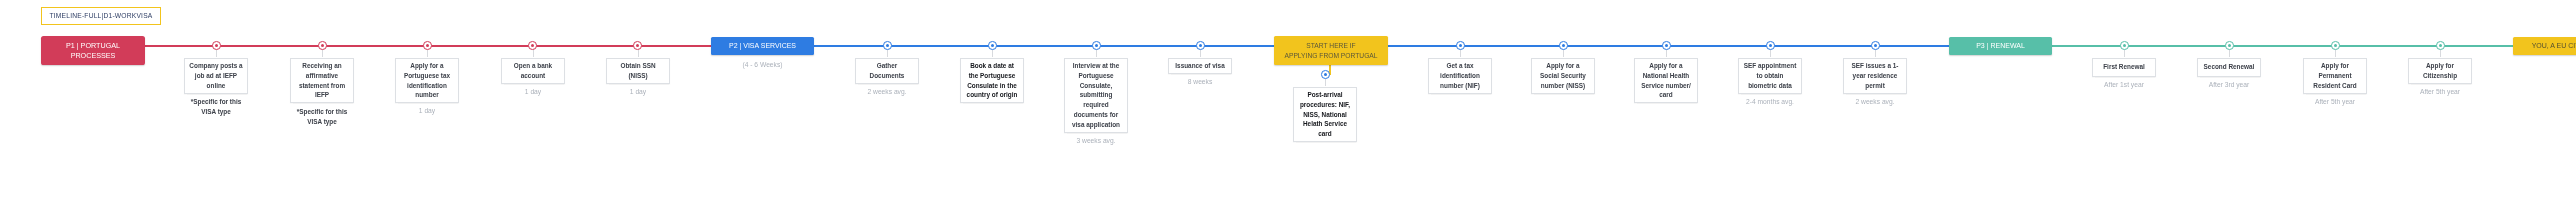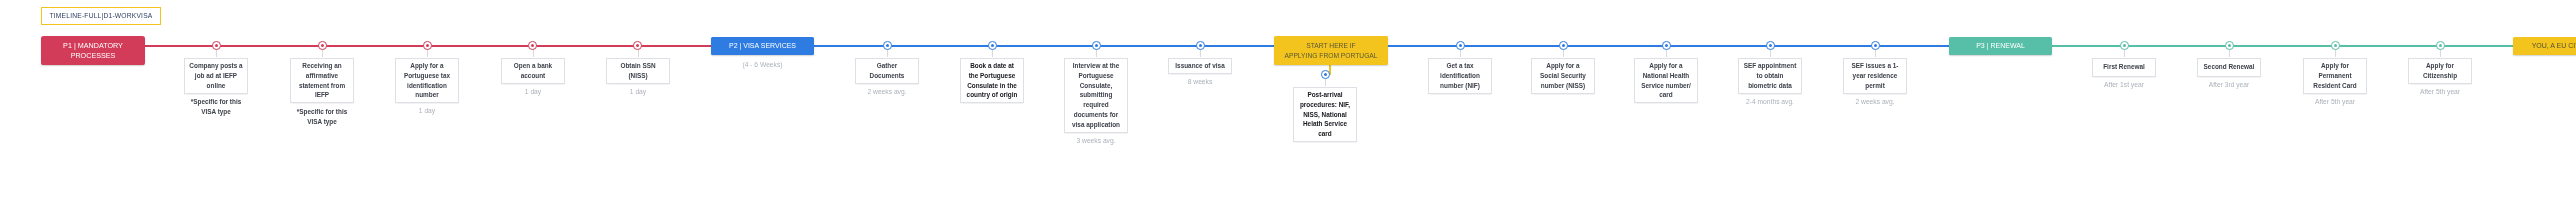--- a/index.html
+++ b/index.html
@@ -54,21 +54,21 @@
 </style>
 </head>
 <body>
 
 <div class="canvas">
   <div class="title-badge">TIMELINE-FULL|D1-WORKVISA</div>
   <div id="build-root">
       <div class="seg" style="left: 145px; width: 566px; background: rgb(210, 60, 89);"></div>
       <div class="seg" style="left: 814px; width: 1135px; background: rgb(46, 124, 226);"></div>
       <div class="seg" style="left: 2052px; width: 462px; background: rgb(87, 191, 168);"></div>
-      <div class="phase-box" style="left: 41px; top: 36px; width: 104px; height: 29px; background: rgb(210, 60, 89); color: rgb(255, 255, 255); font-size: 7.2px; border-radius: 2.6px; line-height: 9.8px;">P1 | MANDATORY
+      <div class="phase-box" style="left: 41px; top: 36px; width: 104px; height: 29px; background: rgb(210, 60, 89); color: rgb(255, 255, 255); font-size: 7.2px; border-radius: 2.6px; line-height: 9.8px;">P1 | PORTUGAL
 PROCESSES</div>
       <div class="phase-box" style="left: 711px; top: 37px; width: 103px; height: 18px; background: rgb(46, 124, 226); color: rgb(255, 255, 255); font-size: 7px; border-radius: 1.5px; line-height: 9.8px;">P2 | VISA SERVICES</div>
       <div class="phase-sub" style="left: 711px; top: 61px; width: 103px;">(4 - 6 Weeks)</div>
       <div class="phase-box" style="left: 1274px; top: 36px; width: 114px; height: 29px; background: rgb(242, 196, 29); color: rgb(92, 88, 57); font-size: 6.7px; border-radius: 1.5px; line-height: 9.8px;">START HERE IF
 APPLYING FROM PORTUGAL</div>
       <div class="start-stub" style="left: 1329px; top: 65px; height: 9.8px; background: rgb(242, 196, 29);"></div>
       <div class="phase-box" style="left: 1949px; top: 37px; width: 103px; height: 18px; background: rgb(87, 191, 168); color: rgb(255, 255, 255); font-size: 7px; border-radius: 1.5px; line-height: 9.8px;">P3 | RENEWAL</div>
       <div class="phase-box" style="left: 2513px; top: 37px; width: 103px; height: 18px; background: rgb(242, 196, 29); color: rgb(85, 80, 47); font-size: 7px; border-radius: 1.5px; line-height: 9.8px;">YOU, A EU CITIZEN!</div>
       <div class="node-circle" style="left: 212px; top: 41px; border-color: rgb(210, 60, 89);">
         <span class="node-dot" style="background: rgb(210, 60, 89);"></span>

